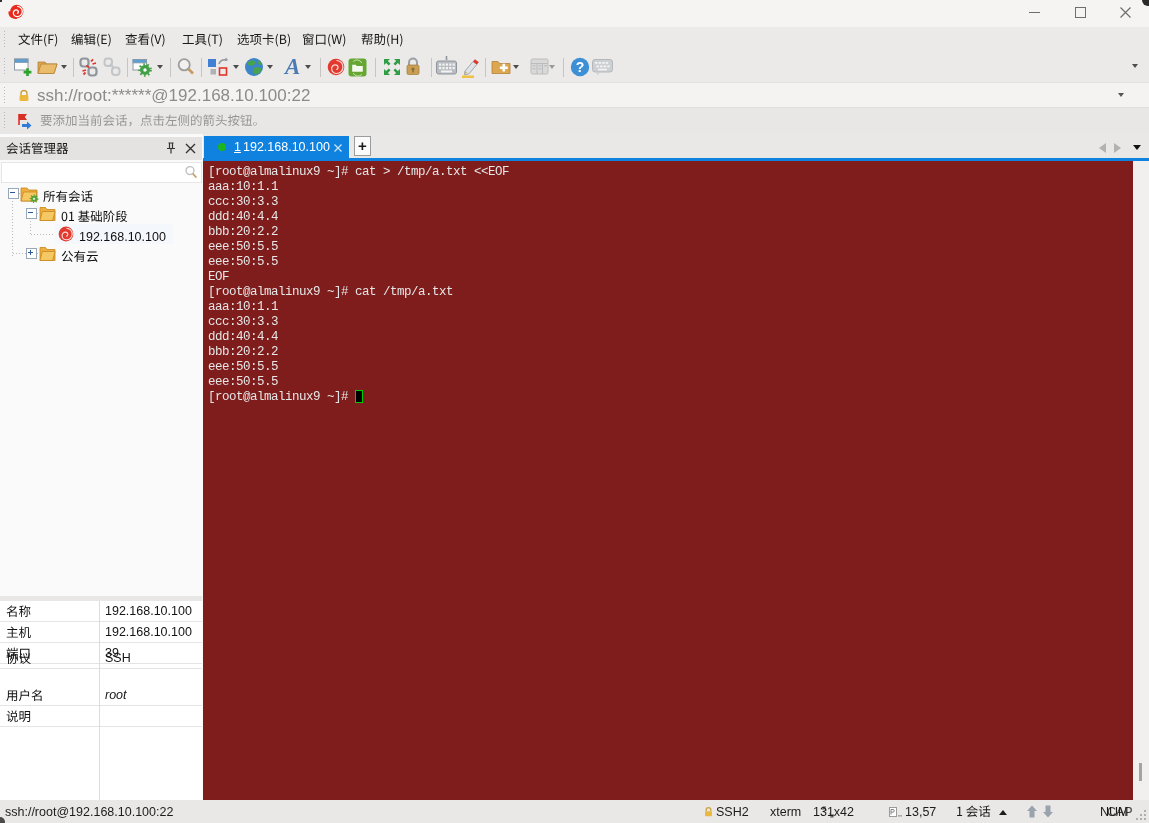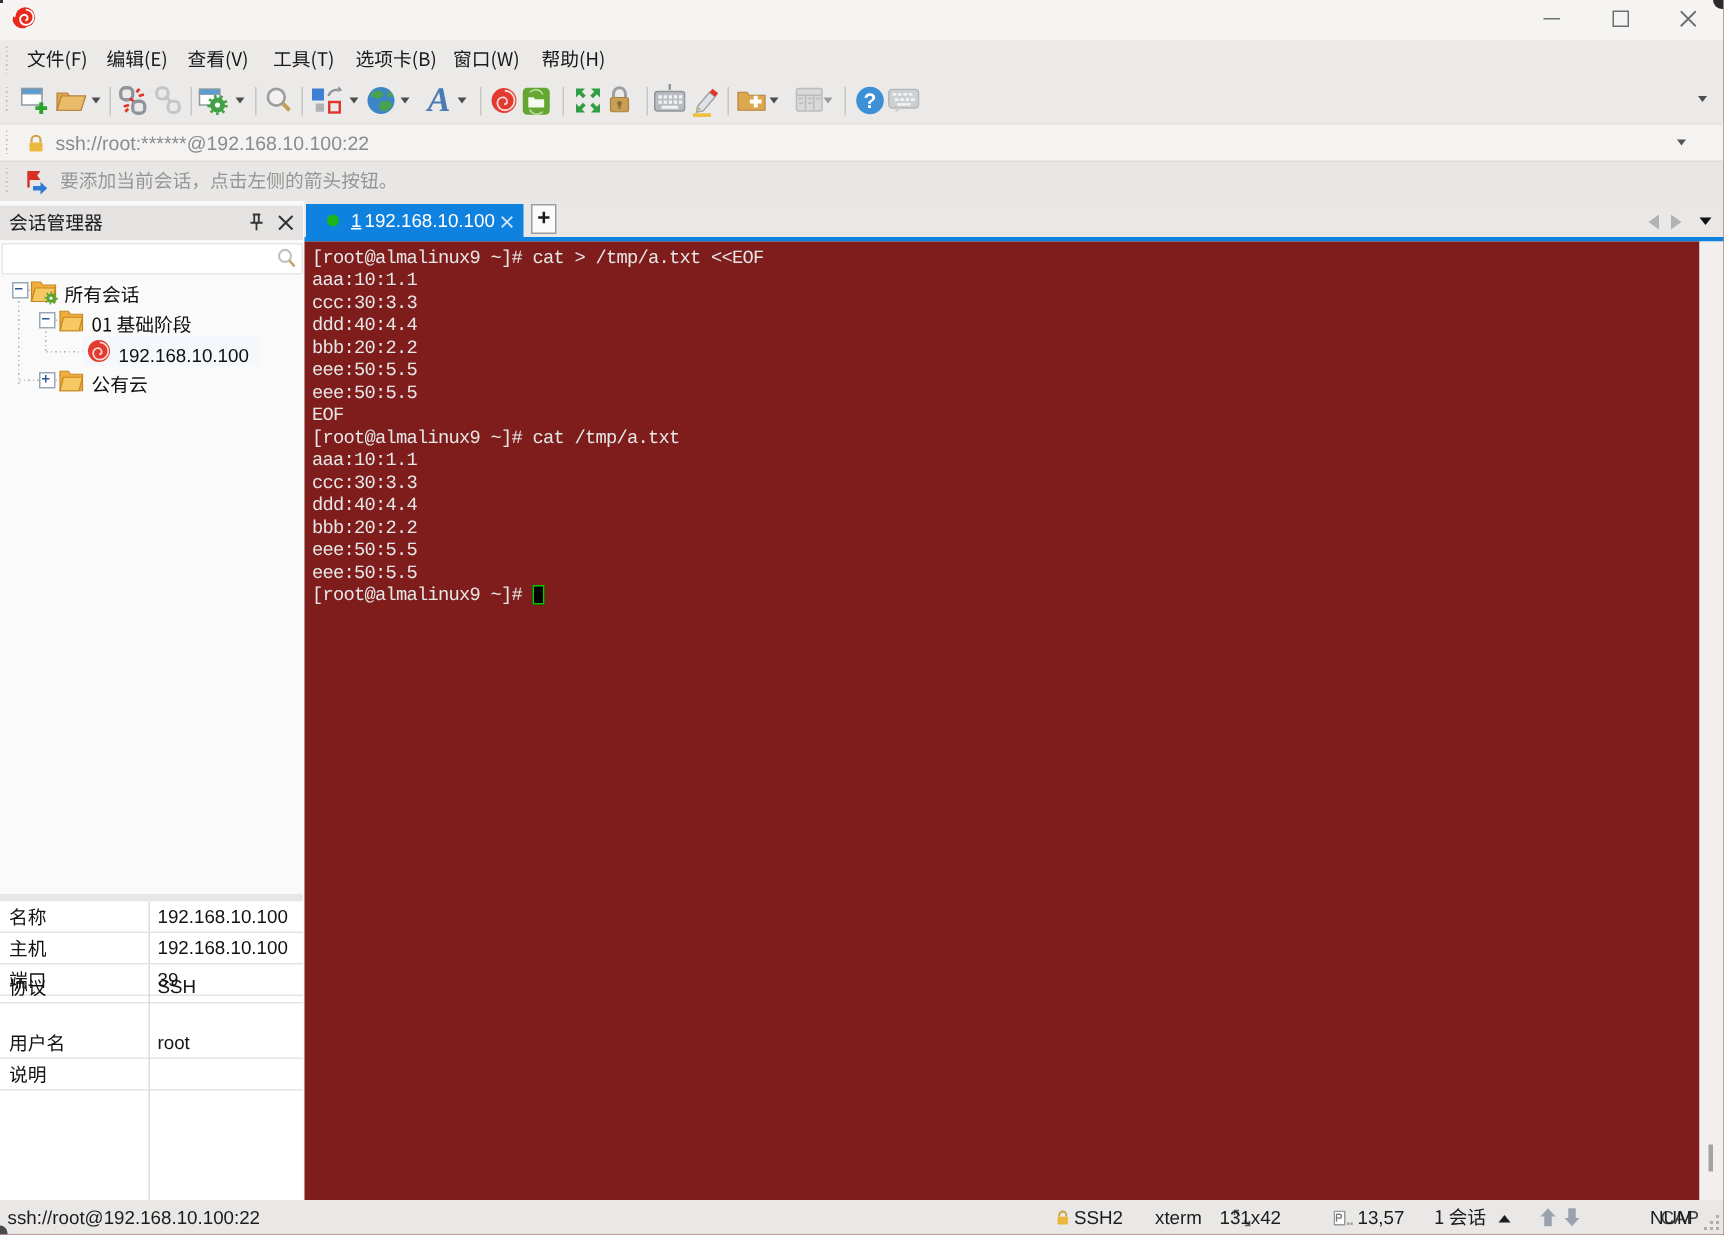--- a/index.html
+++ b/index.html
@@ -8,21 +8,21 @@
   .abs{position:absolute;}
   
   #titlebar{left:0;top:0;width:1149px;height:27px;background:#f5f4f3;}
   #title-text{left:30px;top:0;height:26px;line-height:27px;color:#4a4a4a;font-size:12.5px;}
   #menubar{left:0;top:27px;width:1149px;height:25px;background:#ebeae8;}
   #toolbar{left:0;top:52px;width:1149px;height:30px;background:#ebeae8;}
   .tsep{position:absolute;top:6px;width:1px;height:19px;background:#c6c5c3;}
   .grip{position:absolute;width:3px;background-image:repeating-linear-gradient(#b9b8b6 0 1px,transparent 1px 3px);background-size:1px 100%;background-repeat:no-repeat;background-position:center;}
   .dd{position:absolute;width:0;height:0;border-left:3.5px solid transparent;border-right:3.5px solid transparent;border-top:4px solid #4d4d4d;}
   #addrbar{left:0;top:82px;width:1149px;height:26px;background:#f4f3f2;border-top:1px solid #e2e1df;border-bottom:1px solid #dfdedc;box-sizing:border-box;}
-  #addr-text{left:37px;top:0;height:24px;line-height:25px;color:#8b8b8b;font-size:13px;}
+  #addr-text{left:37px;top:0;height:24px;line-height:25px;color:#8b8b8b;font-size:17px;}
   #infobar{left:0;top:108px;width:1149px;height:26px;background:#e9e7e5;}
   
   #panel{left:0;top:134px;width:203px;height:666px;background:#fafafa;}
   #panel-head{left:0;top:3px;width:202px;height:23px;background:#e5e3e1;}
   #searchrow{left:0;top:26px;width:202px;height:24px;background:#fafafa;}
   #searchbox{left:1px;top:2px;width:199px;height:19px;background:#fff;border:1px solid #e7e6e5;}
   #tree{left:0;top:50px;width:202px;height:412px;background:#fafafa;font-size:12.5px;color:#111;}
   .trow{position:absolute;height:20px;line-height:20px;white-space:nowrap;}
   .pmbox{position:absolute;width:9px;height:9px;background:#fff;border:1px solid #99a8b6;}
   .pmbox i{position:absolute;left:1px;top:3px;width:5px;height:1px;background:#2b579a;}
@@ -436,21 +436,21 @@
         </svg>
         <span class="pval">39</span>
       </div>
     <div class="prow" style="top:47px;padding-left:40px;">
         <svg class="abs" style="left:6px;top:1.9px;" width="27" height="17" fill="#141414">
           <path transform="translate(0.00,13) scale(0.012500,-0.012500)" d="M386 474C368 379 335 284 291 220C307 211 336 191 348 181C393 250 432 355 454 461ZM838 458C866 366 894 244 902 172L972 190C961 260 931 379 902 471ZM160 840V606H47V536H160V-79H233V536H340V606H233V840ZM549 831V652V650H371V577H548C542 384 501 151 280 -30C298 -42 325 -65 338 -81C571 114 614 367 620 577H759C749 189 739 47 712 15C702 2 692 0 673 0C652 0 600 0 542 5C556 -15 563 -46 565 -68C618 -71 672 -72 703 -68C736 -65 757 -56 777 -29C811 16 821 165 831 612C831 622 832 650 832 650H621V652V831Z"></path>
           <path transform="translate(12.50,13) scale(0.012500,-0.012500)" d="M542 793C582 726 624 637 640 582L708 613C692 668 647 754 605 820ZM113 771C158 724 212 658 238 616L295 663C269 704 213 766 167 812ZM832 778C799 570 747 383 640 233C539 373 478 554 442 766L371 754C414 517 479 320 589 170C519 91 428 25 311 -25C325 -41 346 -69 356 -87C472 -35 564 33 637 112C712 28 806 -37 922 -83C934 -63 958 -33 976 -18C858 24 764 89 688 173C809 335 869 538 909 766ZM46 527V454H187V101C187 49 160 15 144 -1C157 -12 179 -38 187 -54C203 -34 229 -14 405 111C397 126 386 155 380 175L260 92V527Z"></path>
         </svg>
         <span class="pval">SSH</span>
       </div>
-    <div class="prow" style="top:84px;">
+    <div class="prow" style="top:84px;font-style:italic;">
         <svg class="abs" style="left:6px;top:1.9px;" width="39" height="17" fill="#141414">
           <path transform="translate(0.00,13) scale(0.012500,-0.012500)" d="M153 770V407C153 266 143 89 32 -36C49 -45 79 -70 90 -85C167 0 201 115 216 227H467V-71H543V227H813V22C813 4 806 -2 786 -3C767 -4 699 -5 629 -2C639 -22 651 -55 655 -74C749 -75 807 -74 841 -62C875 -50 887 -27 887 22V770ZM227 698H467V537H227ZM813 698V537H543V698ZM227 466H467V298H223C226 336 227 373 227 407ZM813 466V298H543V466Z"></path>
           <path transform="translate(12.50,13) scale(0.012500,-0.012500)" d="M247 615H769V414H246L247 467ZM441 826C461 782 483 726 495 685H169V467C169 316 156 108 34 -41C52 -49 85 -72 99 -86C197 34 232 200 243 344H769V278H845V685H528L574 699C562 738 537 799 513 845Z"></path>
           <path transform="translate(25.00,13) scale(0.012500,-0.012500)" d="M263 529C314 494 373 446 417 406C300 344 171 299 47 273C61 256 79 224 86 204C141 217 197 233 252 253V-79H327V-27H773V-79H849V340H451C617 429 762 553 844 713L794 744L781 740H427C451 768 473 797 492 826L406 843C347 747 233 636 69 559C87 546 111 519 122 501C217 550 296 609 361 671H733C674 583 587 508 487 445C440 486 374 536 321 572ZM773 42H327V271H773Z"></path>
         </svg>
         <span class="pval">root</span>
       </div>
     <div class="prow" style="top:105px;">
         <svg class="abs" style="left:6px;top:1.9px;" width="27" height="17" fill="#141414">
           <path transform="translate(0.00,13) scale(0.012500,-0.012500)" d="M111 773C165 724 232 654 263 610L317 663C285 705 216 772 162 819ZM457 571H797V389H457ZM176 -42C190 -22 218 1 406 139C398 154 386 184 380 206L266 126V526H45V453H191V119C191 75 152 40 132 27C147 11 168 -22 176 -42ZM384 639V321H511C498 157 464 40 297 -23C313 -37 334 -63 343 -81C528 -5 571 130 587 321H676V34C676 -44 694 -66 768 -66C784 -66 854 -66 868 -66C932 -66 951 -32 959 97C938 103 907 115 891 128C890 19 885 4 861 4C847 4 790 4 779 4C754 4 750 8 750 35V321H872V639H768C796 692 826 756 852 815L774 839C755 779 719 696 688 639H518L585 668C569 714 529 785 490 837L426 811C464 757 501 685 516 639Z"></path>

